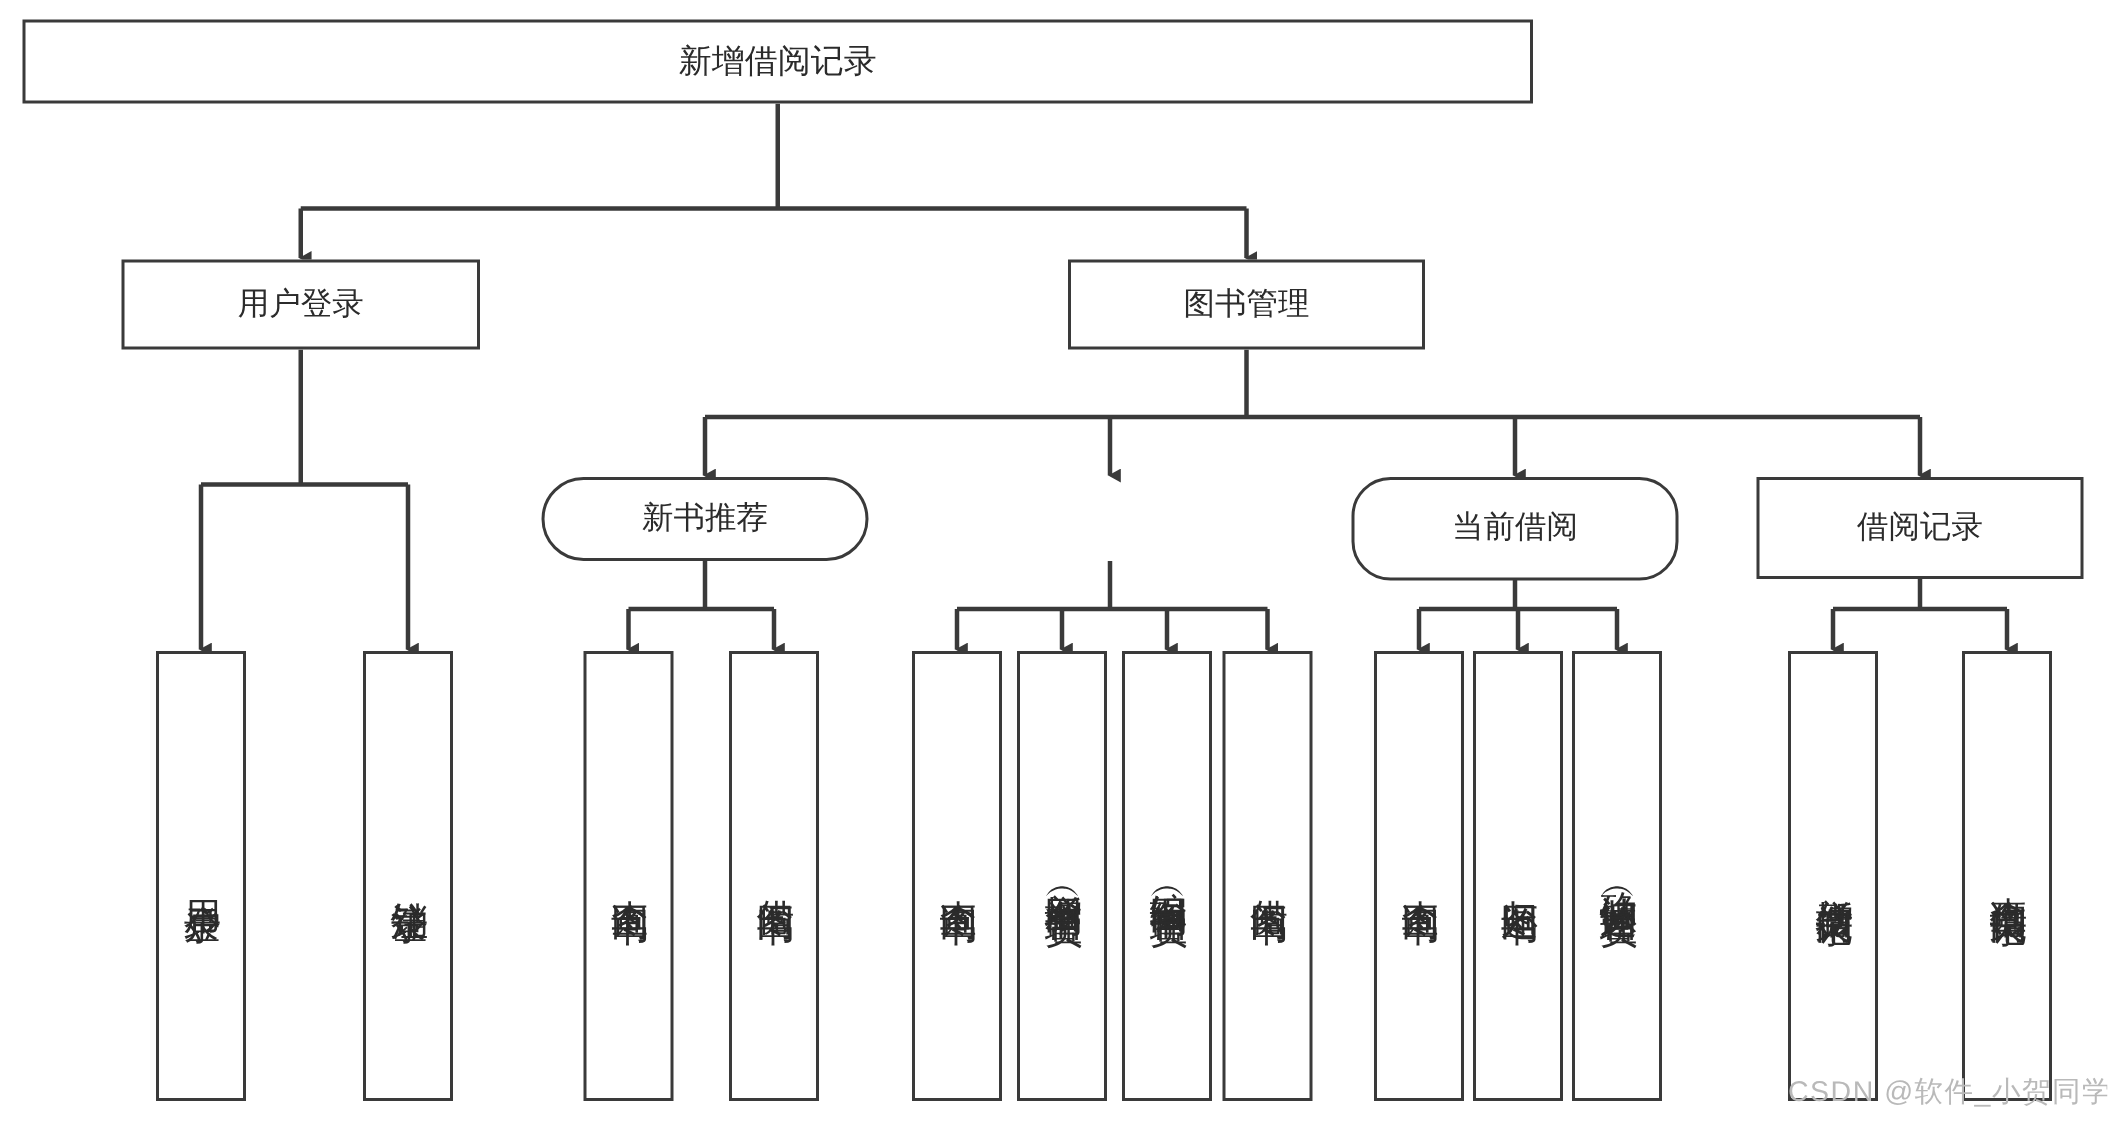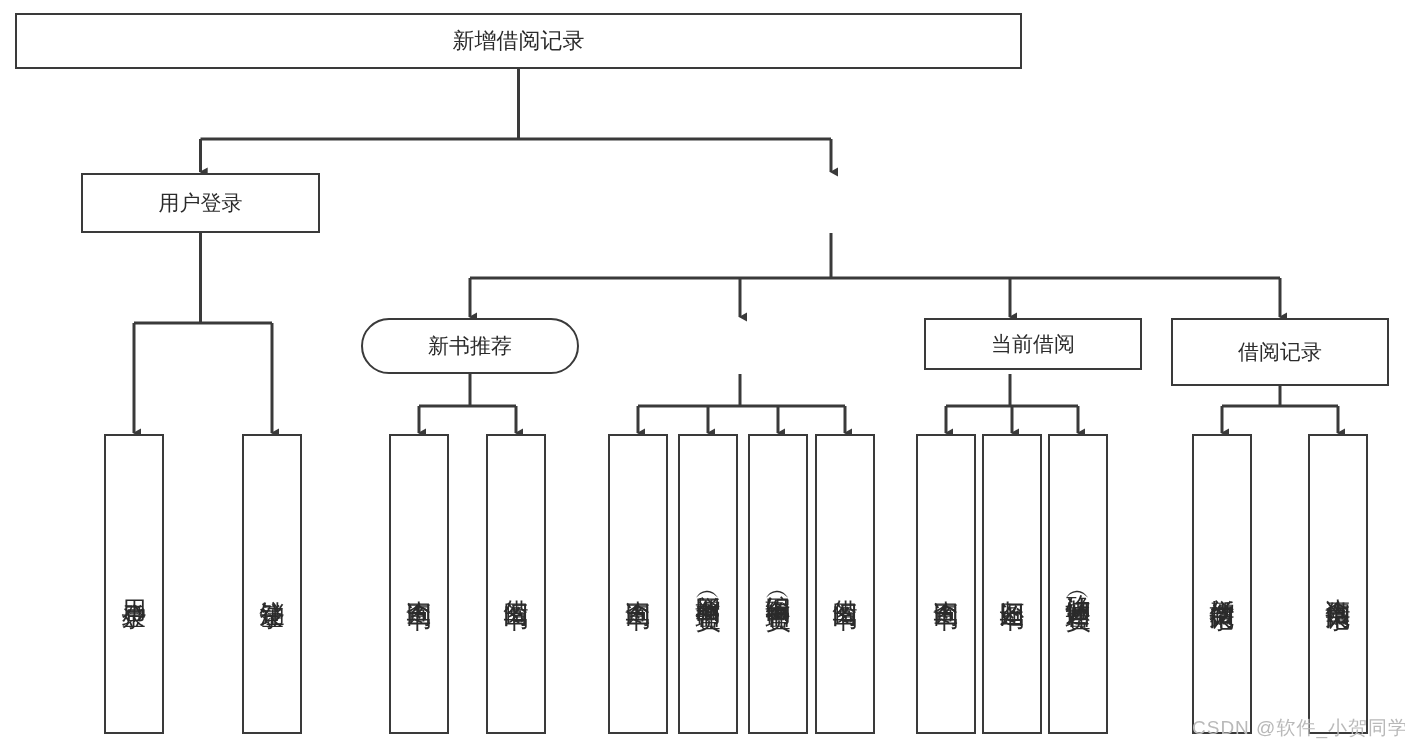--- a/index.html
+++ b/index.html
@@ -117,27 +117,30 @@
   </svg>
 
   <div class="node root horiz" style="left: 15px; top: 13px; width: 1007px; height: 56px;">
     <span class="label">新增借阅记录</span>
   </div>
 
   <div class="node horiz" style="left: 81px; top: 173px; width: 239px; height: 60px;">
     <span class="label">用户登录</span>
   </div>
 
+  <div class="node horiz" style="left: 712px; top: 173px; width: 238px; height: 60px;">
+    <span class="label">图书管理</span>
+  </div>
 
   <div class="node horiz" style="left: 361px; top: 318px; width: 218px; height: 56px; border-radius: 28px;">
     <span class="label">新书推荐</span>
   </div>
 
 
-  <div class="node horiz" style="left: 924px; top: 318px; width: 218px; height: 52px;">
+  <div class="node horiz" style="left: 901px; top: 318px; width: 218px; height: 69px; border-radius: 26px;">
     <span class="label">当前借阅</span>
   </div>
 
   <div class="node horiz" style="left: 1171px; top: 318px; width: 218px; height: 68px;">
     <span class="label">借阅记录</span>
   </div>
 
   <div class="node vert" style="left: 104px; top: 434px; width: 60px; height: 300px;">
     <span class="label">用户登录</span>
   </div>

